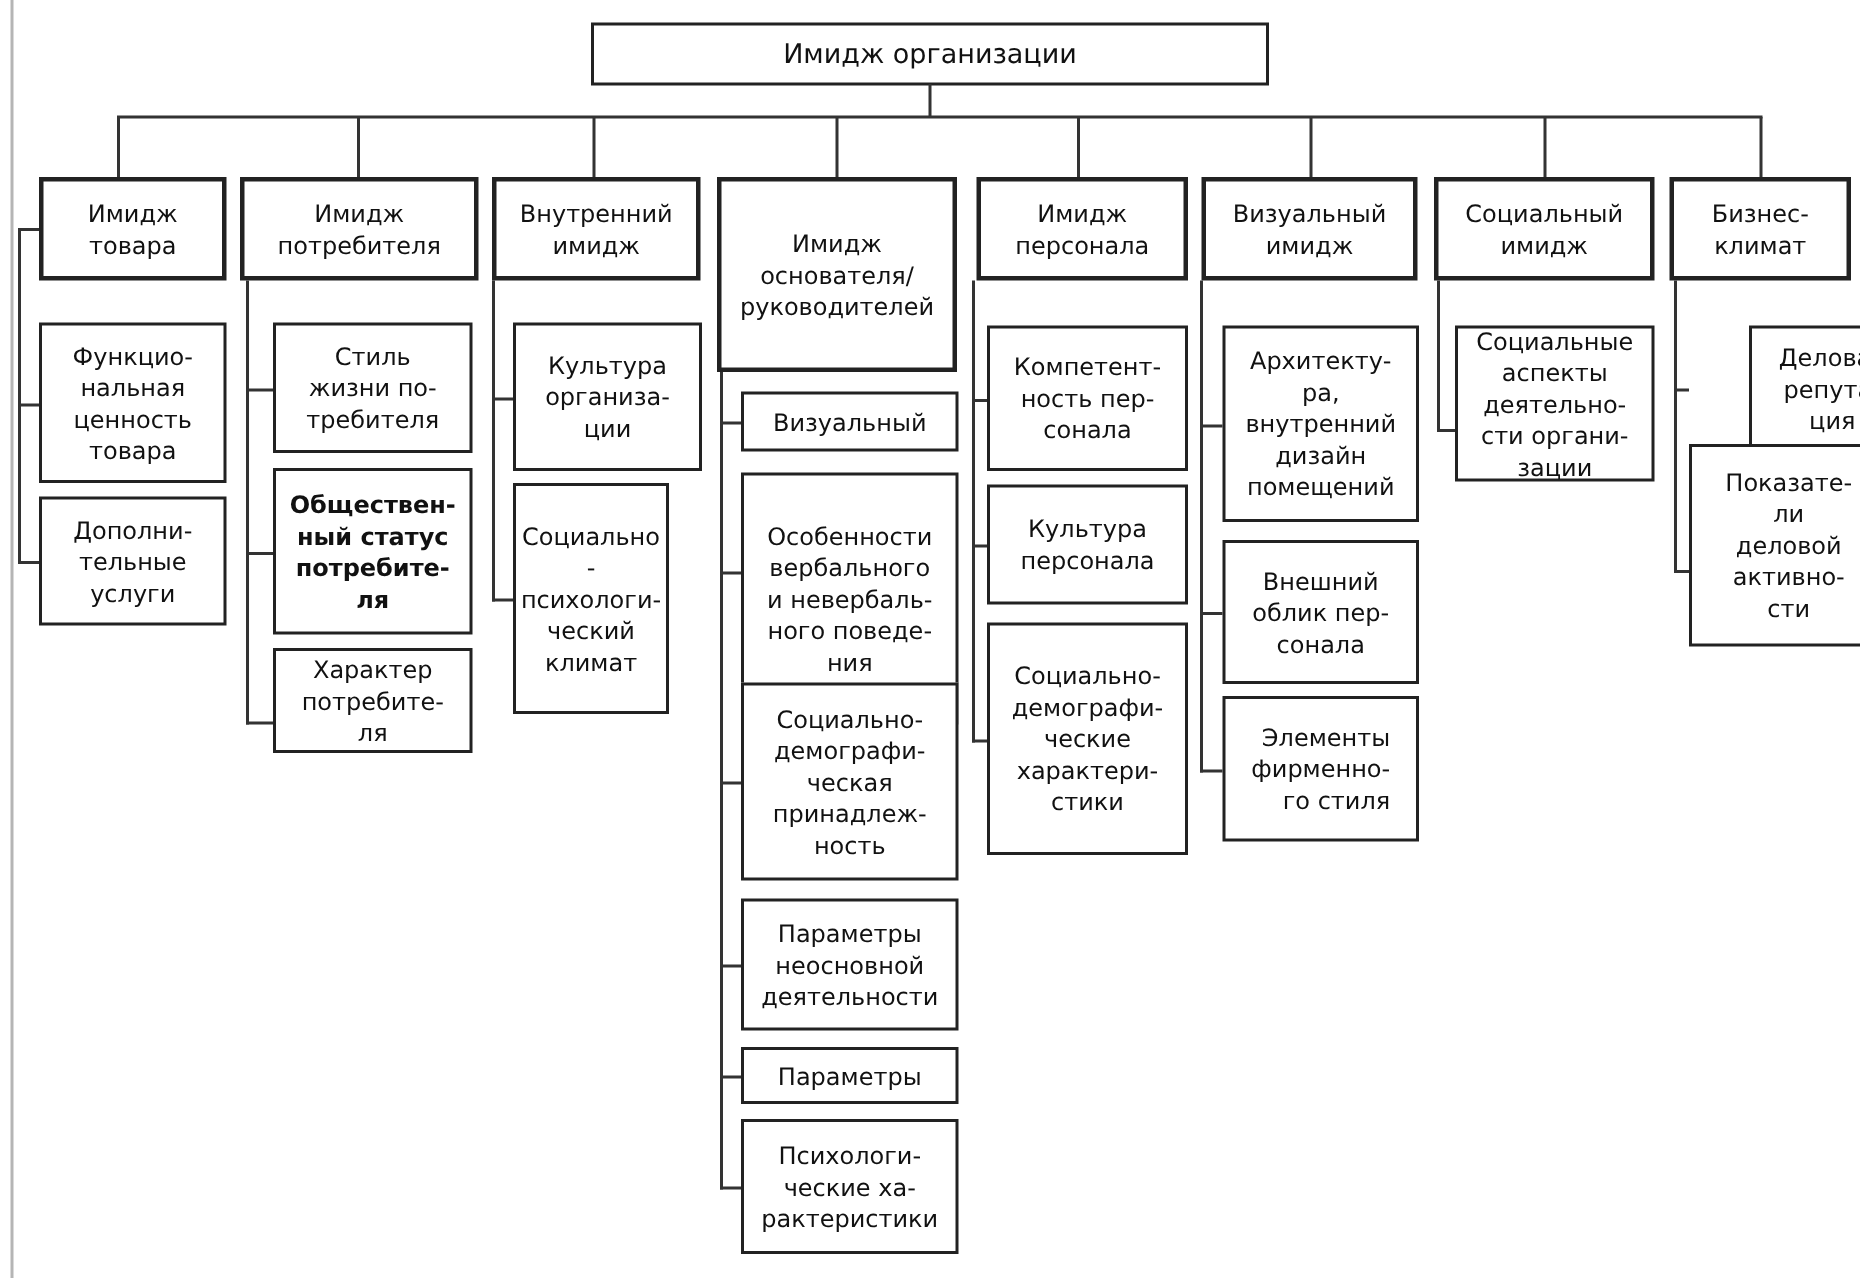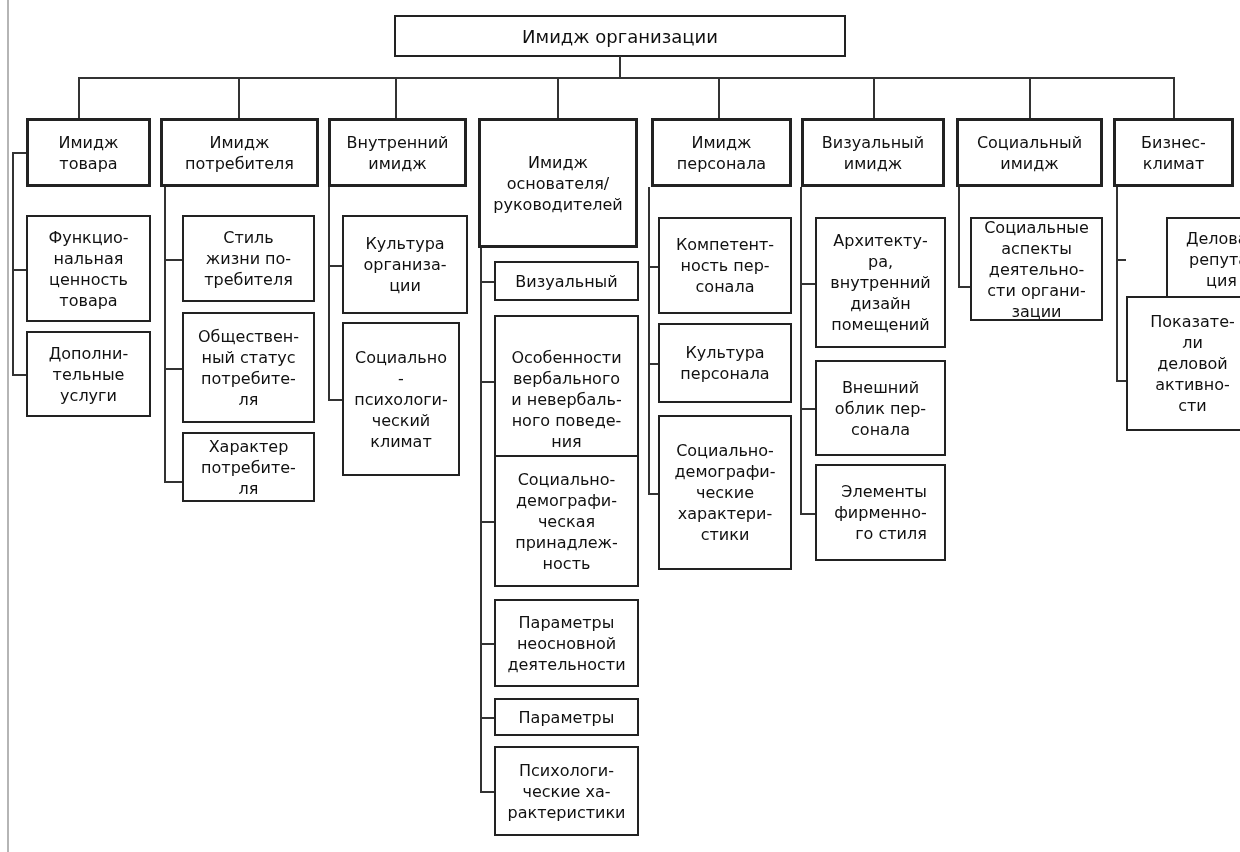--- a/index.html
+++ b/index.html
@@ -35,38 +35,38 @@
     <div class="ln" style="left: 12px; top: 374px; width: 14px; height: 2px;"></div>
     <div class="ln" style="left: 12px; top: 152px; width: 14px; height: 2px;"></div>
     <div class="ln" style="left: 12px; top: 152px; width: 2px; height: 224px;"></div>
     <div class="ln" style="left: 238px; top: 78px; width: 2px; height: 40px;"></div>
     <div class="box l1" style="left: 160px; top: 118px; width: 159px; height: 69px;">Имидж
 потребителя</div>
     <div class="box " style="left: 182px; top: 215px; width: 133px; height: 87px;">Стиль
 жизни по-
 требителя</div>
     <div class="ln" style="left: 164px; top: 259px; width: 18px; height: 2px;"></div>
-    <div class="box " style="left: 182px; top: 312px; width: 133px; height: 111px;">Обществен-
+    <div class="box " style="left: 182px; top: 312px; width: 133px; height: 111px; font-weight: bold;">Обществен-
 ный статус
 потребите-
 ля</div>
     <div class="ln" style="left: 164px; top: 368px; width: 18px; height: 2px;"></div>
     <div class="box " style="left: 182px; top: 432px; width: 133px; height: 70px;">Характер
 потребите-
 ля</div>
     <div class="ln" style="left: 164px; top: 481px; width: 18px; height: 2px;"></div>
     <div class="ln" style="left: 164px; top: 187px; width: 2px; height: 296px;"></div>
     <div class="ln" style="left: 395px; top: 78px; width: 2px; height: 40px;"></div>
     <div class="box l1" style="left: 328px; top: 118px; width: 139px; height: 69px;">Внутренний
 имидж</div>
     <div class="box " style="left: 342px; top: 215px; width: 126px; height: 99px;">Культура
 организа-
 ции</div>
     <div class="ln" style="left: 328px; top: 265px; width: 14px; height: 2px;"></div>
-    <div class="box " style="left: 342px; top: 322px; width: 118px; height: 154px;">Социально
+    <div class="box " style="left: 342px; top: 322px; width: 104px; height: 154px;">Социально
 -
 психологи-
 ческий
 климат</div>
     <div class="ln" style="left: 328px; top: 399px; width: 14px; height: 2px;"></div>
     <div class="ln" style="left: 328px; top: 187px; width: 2px; height: 214px;"></div>
     <div class="ln" style="left: 557px; top: 78px; width: 2px; height: 40px;"></div>
     <div class="box l1" style="left: 478px; top: 118px; width: 160px; height: 130px;">Имидж
 основателя/
 руководителей</div>

